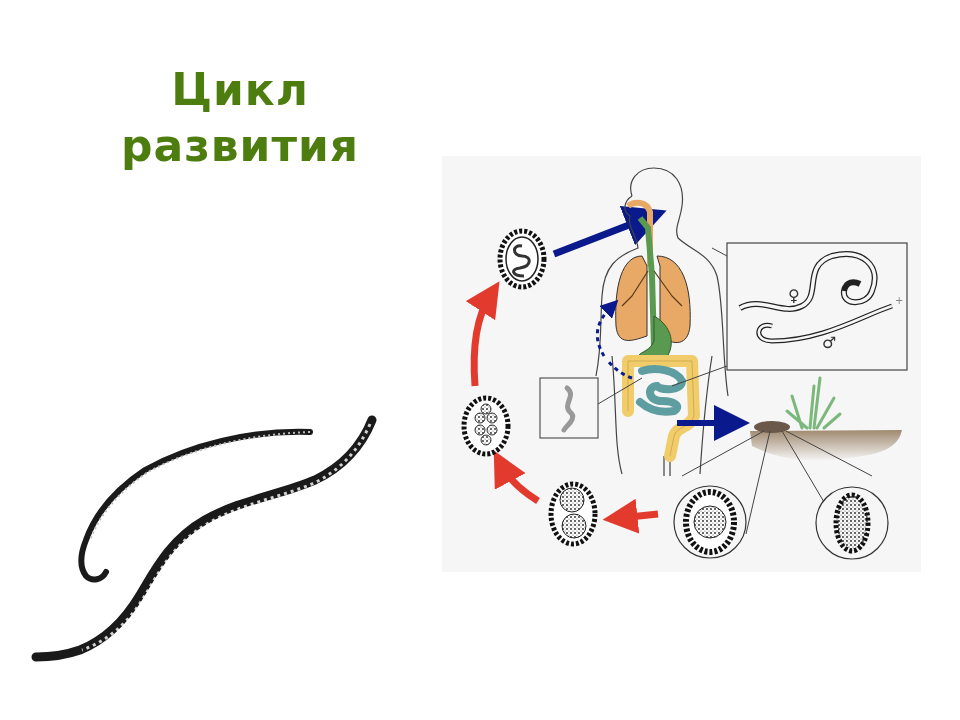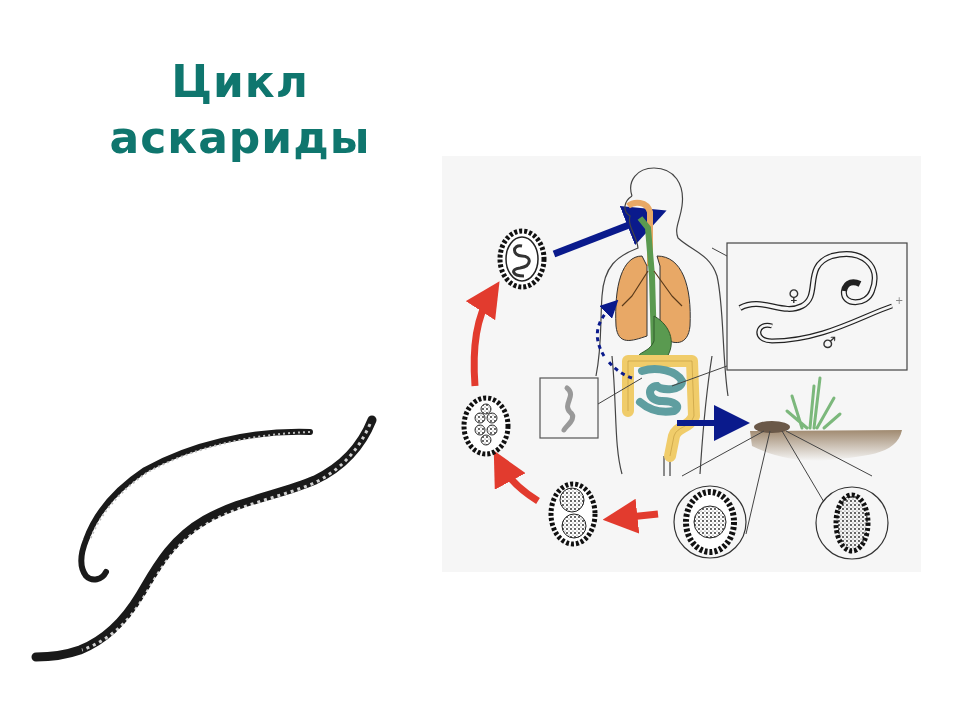--- a/index.html
+++ b/index.html
@@ -1,32 +1,32 @@
 <!DOCTYPE html>
 <html><head>
 <meta charset="utf-8">
 <style>
   html, body { margin: 0; padding: 0; }
   body { width: 960px; height: 720px; background: #ffffff; position: relative; overflow: hidden; font-family: "DejaVu Sans", sans-serif; }
   .title {
-    position: absolute; left: 40px; top: 54px; width: 400px;
-    text-align: center; color: #0f766e; font-family: "DejaVu Sans", sans-serif;
+    position: absolute; left: 40px; top: 62px; width: 400px;
+    text-align: center; color: #4d7c0f; font-family: "DejaVu Sans", sans-serif;
     font-weight: bold; font-size: 44px; line-height: 56px; letter-spacing: 1px;
   }
   .title div { margin: 0; }
   .worms { position: absolute; left: 20px; top: 400px; width: 380px; height: 280px; }
   .diagram { position: absolute; left: 442px; top: 156px; width: 479px; height: 416px; background: #f6f6f6; }
   .diagram svg { position: absolute; left: 0; top: 0; }
 </style>
 </head>
 <body>
 
 <div class="title">
   <div>Цикл</div>
-  <div>аскариды</div>
+  <div>развития</div>
 </div>
 
 <svg class="worms" viewBox="0 0 380 280" width="380" height="280">
 
   <path d="M290,32 C230,30 170,45 125,70 C95,90 75,115 66,140 C60,155 60,168 66,176 C72,182 82,180 86,172" fill="none" stroke="#1a1a1a" stroke-width="6" stroke-linecap="round"></path>
   <path d="M290,32 C230,34 172,48 128,72 C98,92 79,116 70,140" fill="none" stroke="#bdbdbd" stroke-width="2" stroke-dasharray="2 3"></path>
 
   <path d="M352,20 C340,50 320,68 295,80 C260,95 220,100 185,120 C150,140 135,170 120,195 C105,220 85,240 60,250 C40,257 25,257 16,257" fill="none" stroke="#1a1a1a" stroke-width="9" stroke-linecap="round"></path>
   <path d="M350,24 C338,52 318,72 292,84 C258,98 220,104 187,124 C154,143 139,172 124,197 C109,222 88,241 62,250" fill="none" stroke="#ffffff" stroke-width="3" stroke-dasharray="3 4" opacity="0.8"></path>
 </svg>

